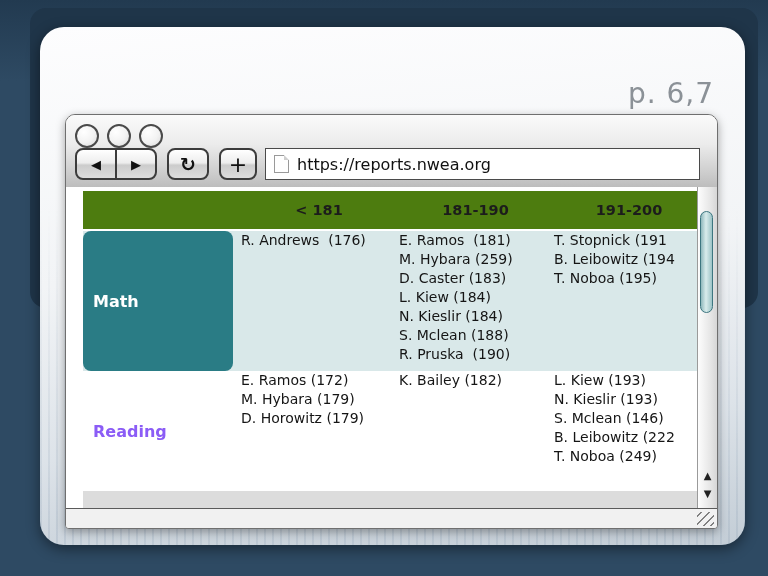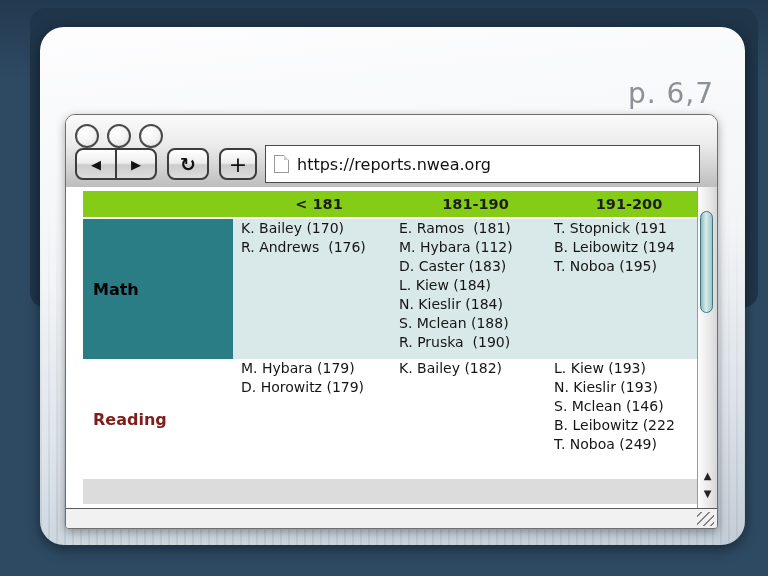--- a/index.html
+++ b/index.html
@@ -33,40 +33,40 @@
   .btn{height:32px;box-sizing:border-box;border:2px solid #3c3c3c;border-radius:8px;
        background:linear-gradient(180deg,#ffffff 0%,#ededed 46%,#cccccc 54%,#dddddd 100%);
        display:flex;align-items:center;justify-content:center;color:#111;padding:0;cursor:pointer;
        font-family:"DejaVu Sans",sans-serif;}
   .btn-pair{display:flex;width:82px;}
   .btn-pair .btn{width:41px;font-size:13px;}
   .btn-pair .btn:first-child{border-radius:8px 0 0 8px;border-right:1px solid #3c3c3c;}
   .btn-pair .btn:last-child{border-radius:0 8px 8px 0;border-left:1px solid #3c3c3c;}
   .btn-refresh{width:42px;margin-left:10px;font-size:19px;font-weight:bold;}
   .btn-new{width:38px;margin-left:10px;font-size:22px;}
-  .urlbar{flex:1;margin-left:8px;height:38px;box-sizing:border-box;background:#fff;
+  .urlbar{flex:1;margin-left:8px;height:32px;box-sizing:border-box;background:#fff;
           border:1px solid #4a4a4a;display:flex;align-items:center;padding:0 8px;cursor:text;}
   .page-icon{position:relative;width:13px;height:16px;border:1px solid #9a9a9a;background:#fff;margin-right:8px;flex:none;}
   .page-icon::after{content:"";position:absolute;right:-1px;top:-1px;width:0;height:0;
           border-left:5px solid #cfcfcf;border-top:5px solid #fff;}
   .url-text{font-size:16px;color:#111;white-space:nowrap;overflow:hidden;}
 
   
   .content{position:absolute;left:0;top:72px;right:0;bottom:19px;background:#fff;overflow:hidden;}
   .table-wrap{position:absolute;left:17px;top:4px;width:615px;font-size:14px;color:#151515;}
   .grid{display:grid;grid-template-columns:150px 158px 155px 152px;}
-  .thead{height:26px;background:#84cc16;margin-bottom:2px;}
+  .thead{height:38px;background:#4d7c0f;margin-bottom:2px;}
   .th{display:flex;align-items:center;justify-content:center;font-weight:bold;font-size:14.5px;
       color:#1c1c1c;padding-left:14px;box-sizing:border-box;}
   .row-math{height:140px;background:#d9e8e9;}
   .row-reading{height:120px;background:#fff;}
   .label-cell{display:flex;align-items:center;padding-left:10px;box-sizing:border-box;
               font-weight:bold;font-size:16px;}
-  .label-teal{background:#2a7c85;color:#000000;}
-  .label-dark{color:#7f1d1d;}
+  .label-teal{background:#2a7c85;color:#ffffff;border-radius:8px;}
+  .label-dark{color:#8b5cf6;}
   .cell{display:flex;flex-direction:column;
         padding:0 0 5px 8px;box-sizing:border-box;overflow:hidden;}
   .line{line-height:19px;white-space:pre;}
   .tfoot{height:25px;background:#dcdcdc;margin-top:0;}
 
   
   .vscroll{position:absolute;right:0;top:0;width:19px;height:100%;
            background:linear-gradient(90deg,#fdfdfd 0%,#e4e4e4 70%,#d6d6d6 100%);
            border-left:1px solid #9a9a9a;}
   .vthumb{position:absolute;left:2px;top:24px;width:13px;height:102px;border-radius:8px;
@@ -129,42 +129,42 @@
         <div class="grid thead">
           <div class="th"></div>
           <div class="th">&lt; 181</div>
           <div class="th">181-190</div>
           <div class="th">191-200</div>
         </div>
 
         <div class="grid row-math">
           <div class="label-cell label-teal">Math</div>
           <div class="cell">
-            <span class="line">K. Bailey (170)</span>
             <span class="line">R. Andrews  (176)</span>
           </div>
           <div class="cell">
             <span class="line">E. Ramos  (181)</span>
-            <span class="line">M. Hybara (112)</span>
+            <span class="line">M. Hybara (259)</span>
             <span class="line">D. Caster (183)</span>
             <span class="line">L. Kiew (184)</span>
             <span class="line">N. Kieslir (184)</span>
             <span class="line">S. Mclean (188)</span>
             <span class="line">R. Pruska  (190)</span>
           </div>
           <div class="cell">
             <span class="line">T. Stopnick (191</span>
             <span class="line">B. Leibowitz (194</span>
             <span class="line">T. Noboa (195)</span>
           </div>
         </div>
 
         <div class="grid row-reading">
           <div class="label-cell label-dark">Reading</div>
           <div class="cell">
+            <span class="line">E. Ramos (172)</span>
             <span class="line">M. Hybara (179)</span>
             <span class="line">D. Horowitz (179)</span>
           </div>
           <div class="cell">
             <span class="line">K. Bailey (182)</span>
           </div>
           <div class="cell">
             <span class="line">L. Kiew (193)</span>
             <span class="line">N. Kieslir (193)</span>
             <span class="line">S. Mclean (146)</span>

